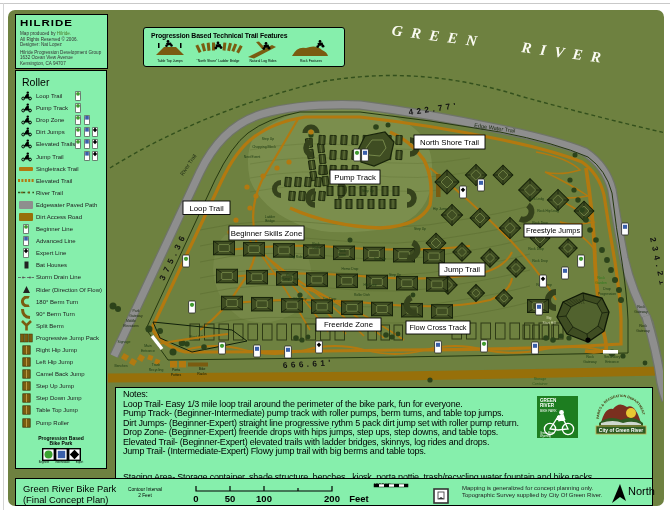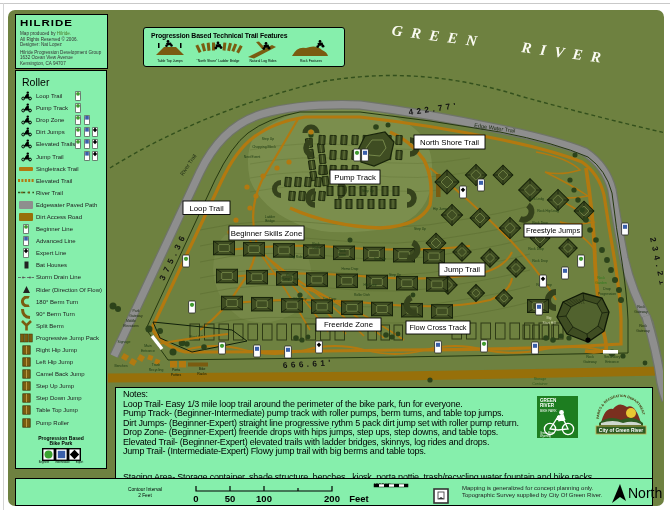--- a/index.html
+++ b/index.html
@@ -1430,20 +1430,21 @@
     <circle cx="38" cy="20" r="5" fill="#e8c832"></circle>
     <path d="M6 30 Q16 22 28 27 Q40 22 50 30 L50 34 L6 34 Z" fill="#2e5c22"></path>
     <path d="M8 30 Q20 26 30 30 Q40 27 48 31 L48 32 L8 32 Z" fill="#cfd8cf"></path>
     <rect x="3" y="33" width="50" height="8" fill="#2e5c22" stroke="#caa84e" stroke-width="0.8"></rect>
     <text x="28" y="39" font-size="4.9" font-weight="bold" fill="#fff" text-anchor="middle">City of Green River</text>
   </svg>
 </div>
 
 <div class="box" style="left:15px;top:478px;width:638px;height:28px;">
 
+  <div style="position:absolute;left:7px;top:3.5px;font-size:9.4px;line-height:11px;color:#000;">Green River Bike Park<br>(Final Concept Plan)</div>
 
   <div style="position:absolute;left:108px;top:8px;font-size:4.8px;line-height:5.8px;color:#000;text-align:center;width:42px;">Contour Interval<br>2 Feet</div>
 
   <svg width="240" height="26" style="position:absolute;left:172px;top:0px;">
     <path d="M8 7 L8 12 L144 12 L144 7 M42 7 L42 12 M76 7 L76 12 M110 9 L110 12" fill="none" stroke="#000" stroke-width="1.2"></path>
     <text x="8" y="23" font-size="9.5" font-weight="bold" fill="#000" text-anchor="middle">0</text>
     <text x="42" y="23" font-size="9.5" font-weight="bold" fill="#000" text-anchor="middle">50</text>
     <text x="76" y="23" font-size="9.5" font-weight="bold" fill="#000" text-anchor="middle">100</text>
     <text x="144" y="23" font-size="9.5" font-weight="bold" fill="#000" text-anchor="middle">200</text>
     <text x="171" y="23" font-size="9.5" font-weight="bold" fill="#000" text-anchor="middle">Feet</text>
@@ -1463,13 +1464,13 @@
     <rect x="5" y="4" width="6" height="7" fill="none" stroke="#333" stroke-width="0.8"></rect>
     <path d="M5 11 L8 9 L11 11 Z" fill="#333"></path>
   </svg>
 
   <div style="position:absolute;left:446px;top:6px;font-size:6px;line-height:7px;color:#222;">Mapping is generalized for concept planning only.<br>Topographic Survey supplied by City Of Green River.</div>
 
   <svg width="20" height="22" style="position:absolute;left:594px;top:3px;">
     <path d="M10 2 L2 21 L10 15 Z" fill="#000"></path>
     <path d="M10 2 L10 15 L16 19 Z" fill="#000"></path>
   </svg>
-  <div style="position:absolute;left:612px;top:6px;font-size:14px;color:#000;">North</div>
+  <div style="position:absolute;left:612px;top:6px;font-size:11px;color:#000;">North</div>
 </div>
 </body></html>

